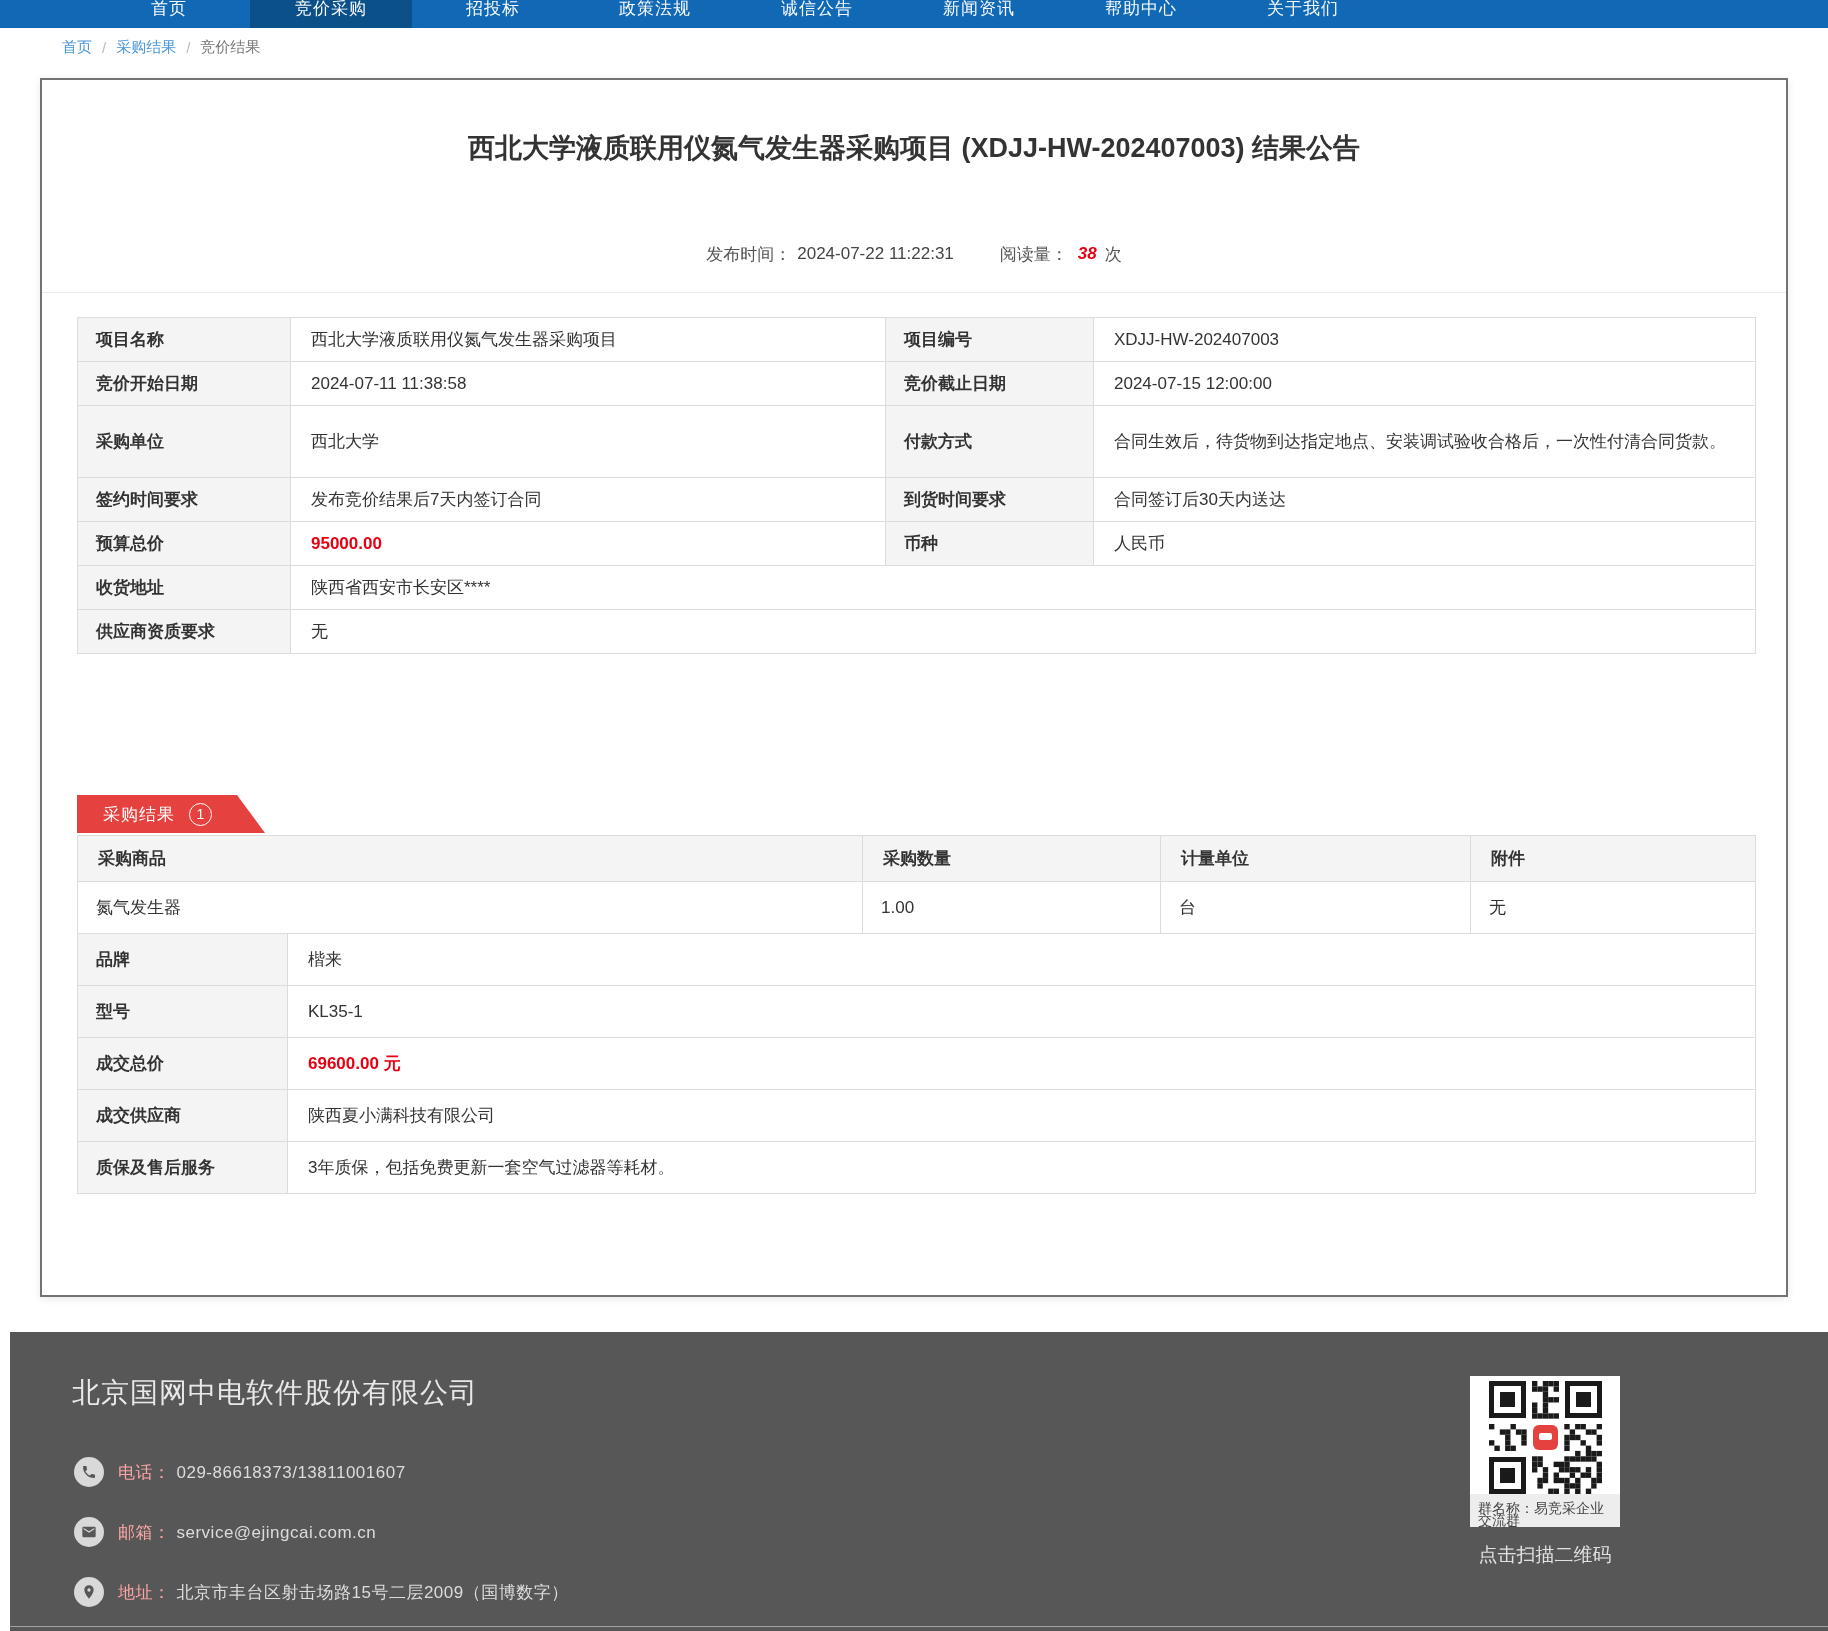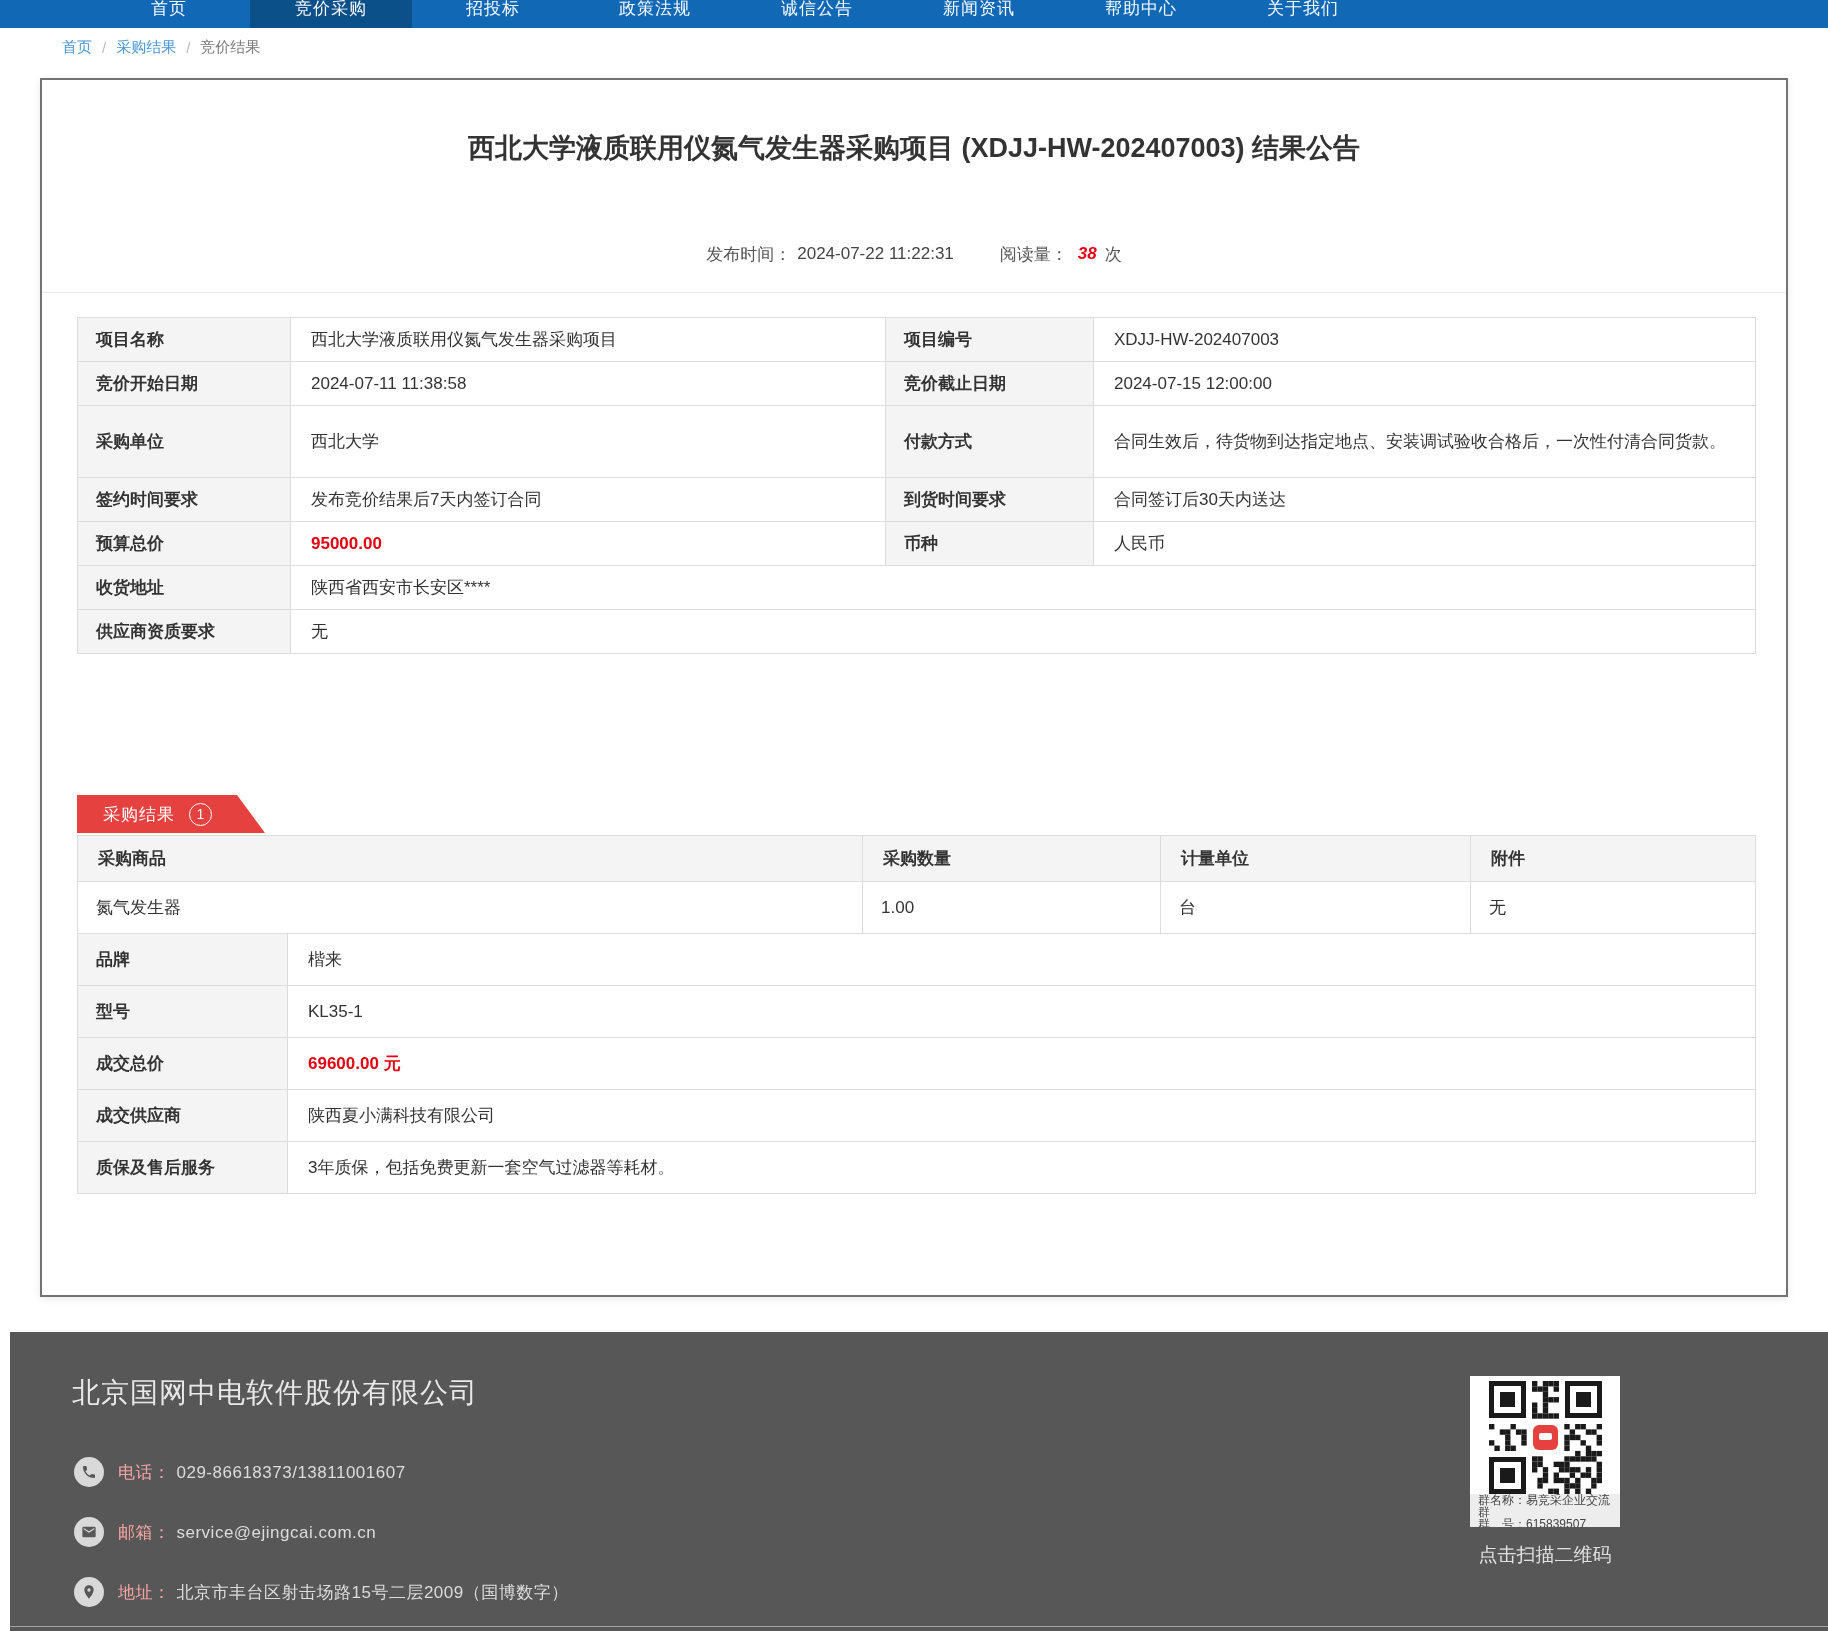--- a/index.html
+++ b/index.html
@@ -70,22 +70,22 @@
   .contact-icon { width:30px; height:30px; border-radius:50%; background:#d9d9d9;
     display:flex; align-items:center; justify-content:center; flex:0 0 30px; }
   .contact-icon svg { width:16px; height:16px; fill:#575757; }
   .contact-text { font-size:17px; color:#dcdcdc; letter-spacing:.5px; }
   .contact-text .c-label { color:#fca5a5; }
   .contact-text .c-value { color:#dcdcdc; margin-left:6px; }
 
   .qr-box { position:absolute; left:1460px; top:44px; width:150px; height:151px;
     background:#fff; cursor:pointer; display:flex; flex-direction:column; align-items:center; }
   .qr-box svg.qr { margin-top:5px; display:block; }
-  .qr-caption { width:100%; flex:1; background:#ededed; padding:0 8px;
-    font-size:12px; line-height:12px; color:#444; overflow:hidden; }
+  .qr-caption { width:100%; flex:1; background:#ededed; padding:8px 8px;
+    font-size:14px; line-height:12px; color:#444; overflow:hidden; }
   .qr-hint { position:absolute; left:1435px; top:210px; width:200px; text-align:center;
     font-size:19px; color:#e0e0e0; }
   .footer-divider { position:absolute; top:294px; left:0; width:100%;
     border-top:1px solid rgba(255,255,255,.45); }
 </style>
 </head>
 <body>
 
 <div class="page">
 

